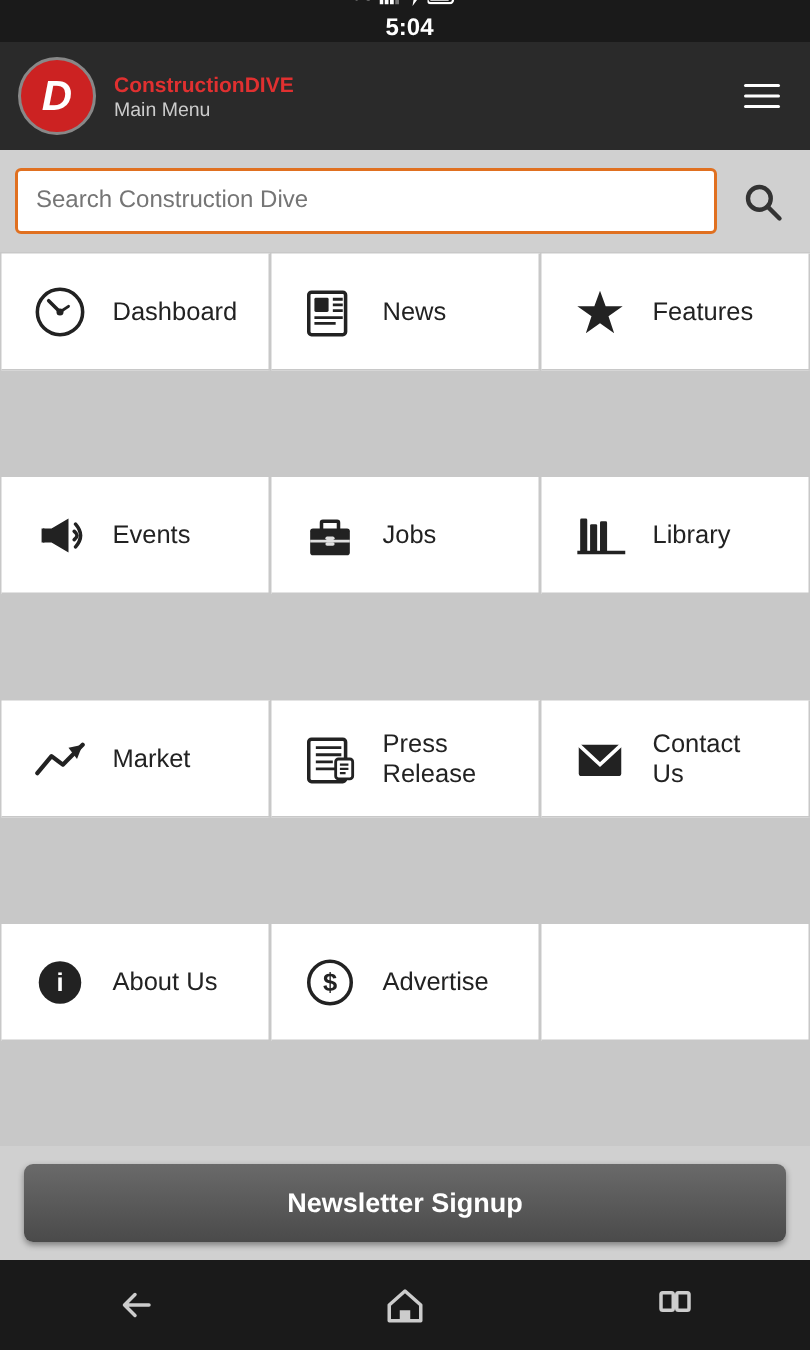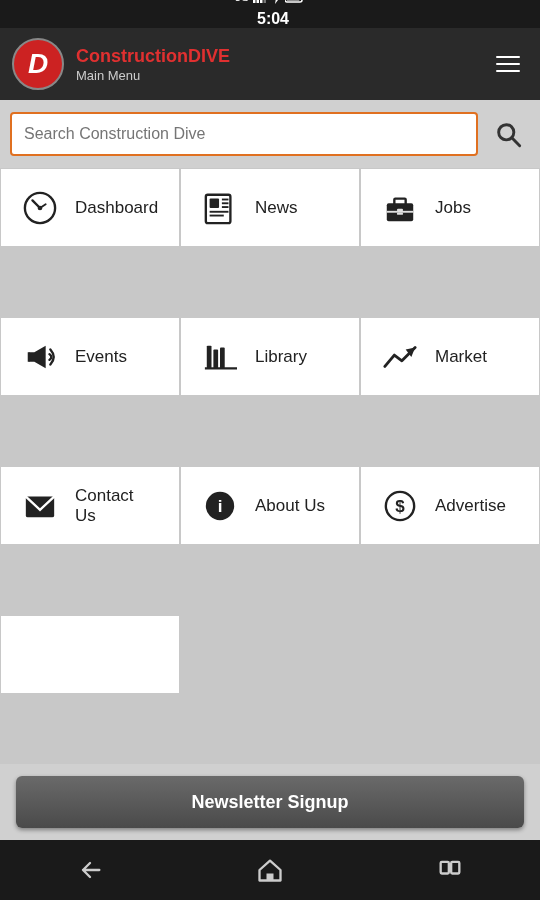--- a/index.html
+++ b/index.html
@@ -61,21 +61,21 @@
     .logo-d {
       color: #fff;
       font-size: 28px;
       font-weight: 900;
       font-style: italic;
     }
     .header-title-area {
       flex: 1;
     }
     .header-brand {
-      font-size: 18px;
+      font-size: 14px;
       font-weight: bold;
       color: #fff;
     }
     .header-brand span {
       color: #e03030;
     }
     .header-subtitle {
       color: #ccc;
       font-size: 13px;
       margin-top: 1px;
@@ -279,53 +279,61 @@
         <line x1="20" y1="9" x2="27" y2="9" stroke="#222" stroke-width="2"></line>
         <line x1="20" y1="13" x2="27" y2="13" stroke="#222" stroke-width="2"></line>
         <line x1="20" y1="17" x2="27" y2="17" stroke="#222" stroke-width="2"></line>
         <line x1="7" y1="22" x2="27" y2="22" stroke="#222" stroke-width="2"></line>
         <line x1="7" y1="26" x2="22" y2="26" stroke="#222" stroke-width="2"></line>
       </svg>
     </div>
     <span class="menu-item-label">News</span>
   </div>
 
-
+  <div class="menu-item">
+    <div class="menu-icon">
+      <svg viewBox="0 0 36 36">
+        <polygon points="18,3 22,14 34,14 24,21 28,33 18,26 8,33 12,21 2,14 14,14" fill="#222"></polygon>
+      </svg>
+    </div>
+    <span class="menu-item-label">Features</span>
+  </div>
+
+
+  <div class="menu-item">
+    <div class="menu-icon">
+      <svg viewBox="0 0 36 36">
+
+        <path d="M6 13 L6 23 L12 23 L24 30 L24 6 L12 13 Z" fill="#222"></path>
+        <line x1="6" y1="13" x2="6" y2="23" stroke="#222" stroke-width="2"></line>
+        <path d="M28 15 Q32 18 28 21" stroke="#222" stroke-width="2.5" fill="none" stroke-linecap="round"></path>
+        <path d="M29 10 Q36 18 29 26" stroke="#222" stroke-width="2.5" fill="none" stroke-linecap="round"></path>
+      </svg>
+    </div>
+    <span class="menu-item-label">Events</span>
+  </div>
 
   <div class="menu-item">
     <div class="menu-icon">
       <svg viewBox="0 0 36 36">
 
         <rect x="4" y="13" width="28" height="19" rx="2" fill="#222"></rect>
         <rect x="12" y="8" width="12" height="8" rx="1" stroke="#222" stroke-width="2.5" fill="none"></rect>
         <line x1="4" y1="22" x2="32" y2="22" stroke="#e0e0e0" stroke-width="2"></line>
         <line x1="16" y1="20" x2="20" y2="20" stroke="#e0e0e0" stroke-width="2.5" stroke-linecap="round"></line>
         <line x1="16" y1="24" x2="20" y2="24" stroke="#e0e0e0" stroke-width="2.5" stroke-linecap="round"></line>
       </svg>
     </div>
     <span class="menu-item-label">Jobs</span>
   </div>
 
   <div class="menu-item">
     <div class="menu-icon">
       <svg viewBox="0 0 36 36">
 
-        <path d="M6 13 L6 23 L12 23 L24 30 L24 6 L12 13 Z" fill="#222"></path>
-        <line x1="6" y1="13" x2="6" y2="23" stroke="#222" stroke-width="2"></line>
-        <path d="M28 15 Q32 18 28 21" stroke="#222" stroke-width="2.5" fill="none" stroke-linecap="round"></path>
-        <path d="M29 10 Q36 18 29 26" stroke="#222" stroke-width="2.5" fill="none" stroke-linecap="round"></path>
-      </svg>
-    </div>
-    <span class="menu-item-label">Events</span>
-  </div>
-
-  <div class="menu-item">
-    <div class="menu-icon">
-      <svg viewBox="0 0 36 36">
-
         <rect x="4" y="6" width="5" height="24" rx="1" fill="#222"></rect>
         <rect x="11" y="10" width="5" height="20" rx="1" fill="#222"></rect>
         <rect x="18" y="8" width="5" height="22" rx="1" fill="#222"></rect>
         <line x1="2" y1="30" x2="36" y2="30" stroke="#222" stroke-width="2.5"></line>
       </svg>
     </div>
     <span class="menu-item-label">Library</span>
   </div>
 
   <div class="menu-item">
@@ -333,20 +341,36 @@
       <svg viewBox="0 0 36 36">
 
         <polyline points="2,28 12,16 20,22 34,8" stroke="#222" stroke-width="3" fill="none" stroke-linejoin="round" stroke-linecap="round"></polyline>
         <polygon points="34,8 24,10 30,18" fill="#222"></polygon>
       </svg>
     </div>
     <span class="menu-item-label">Market</span>
   </div>
 
 
+  <div class="menu-item">
+    <div class="menu-icon">
+      <svg viewBox="0 0 36 36">
+        <rect x="3" y="4" width="26" height="30" rx="2" stroke="#222" stroke-width="2.5" fill="none"></rect>
+        <line x1="8" y1="10" x2="26" y2="10" stroke="#222" stroke-width="2"></line>
+        <line x1="8" y1="15" x2="26" y2="15" stroke="#222" stroke-width="2"></line>
+        <line x1="8" y1="20" x2="20" y2="20" stroke="#222" stroke-width="2"></line>
+        <line x1="8" y1="25" x2="22" y2="25" stroke="#222" stroke-width="2"></line>
+        <rect x="22" y="18" width="12" height="14" rx="2" fill="#fff" stroke="#222" stroke-width="2"></rect>
+        <line x1="25" y1="22" x2="31" y2="22" stroke="#222" stroke-width="1.5"></line>
+        <line x1="25" y1="25" x2="31" y2="25" stroke="#222" stroke-width="1.5"></line>
+        <line x1="25" y1="28" x2="29" y2="28" stroke="#222" stroke-width="1.5"></line>
+      </svg>
+    </div>
+    <span class="menu-item-label">Press Release</span>
+  </div>
 
   <div class="menu-item">
     <div class="menu-icon">
       <svg viewBox="0 0 36 36">
 
         <rect x="3" y="8" width="30" height="22" rx="2" fill="#222"></rect>
         <polyline points="3,8 18,22 33,8" stroke="#fff" stroke-width="2.5" fill="none"></polyline>
       </svg>
     </div>
     <span class="menu-item-label">Contact Us</span>

